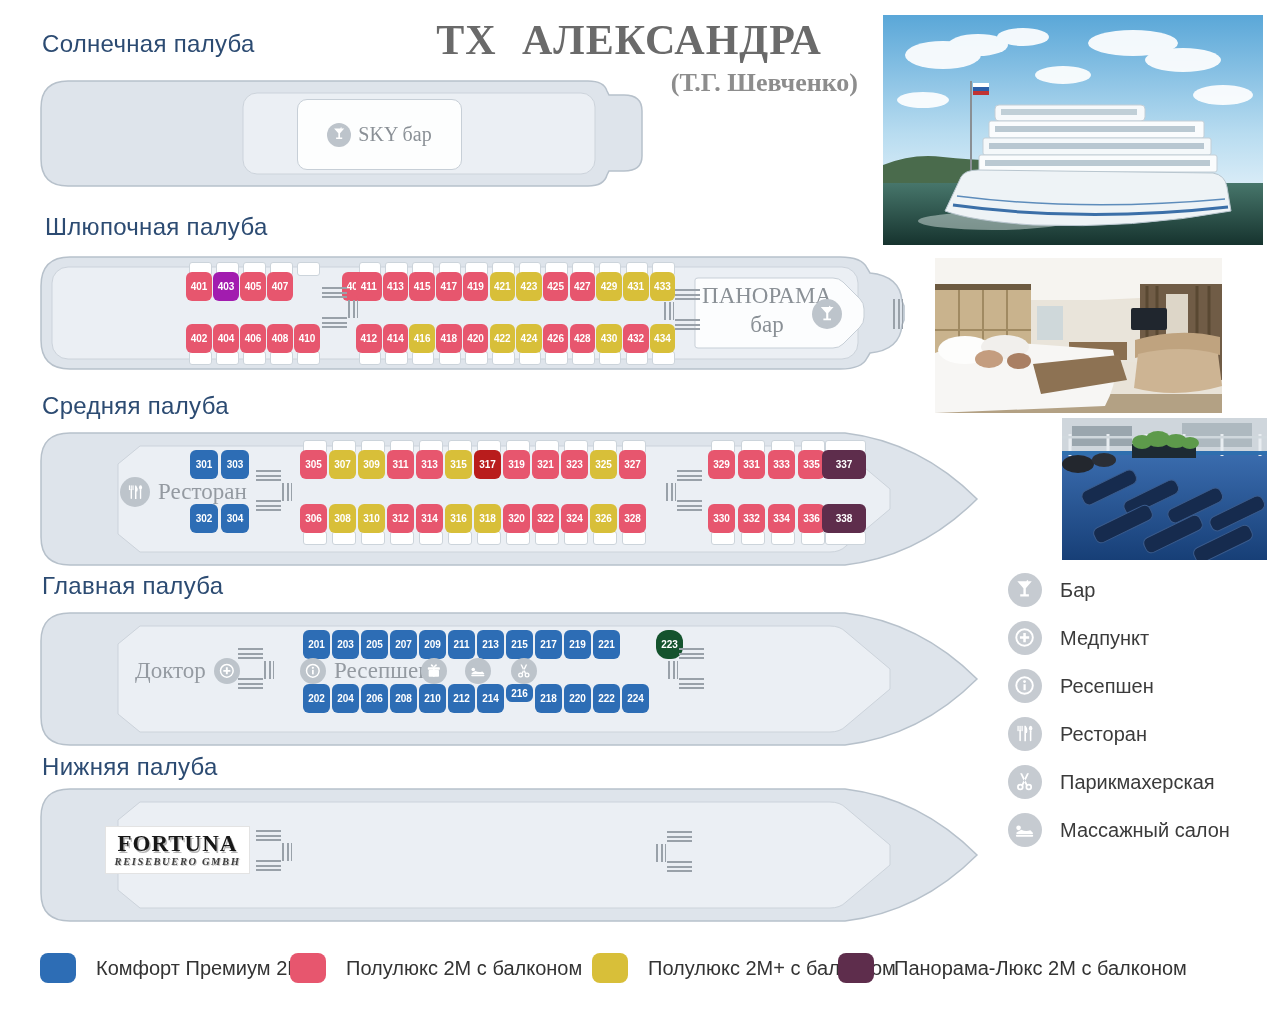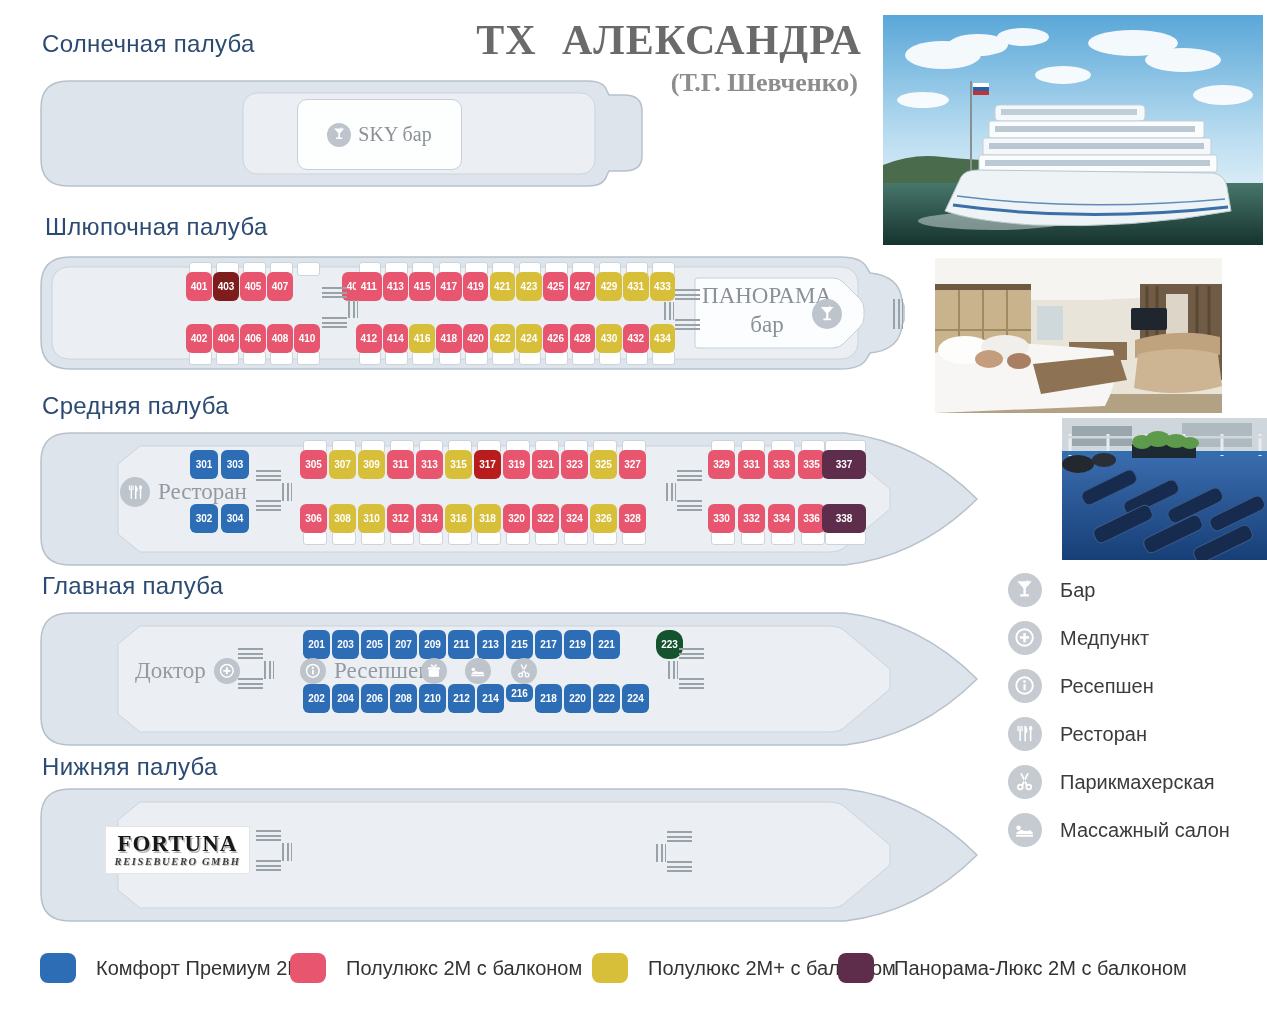--- a/index.html
+++ b/index.html
@@ -1,20 +1,20 @@
 <!DOCTYPE html>
 <html><head>
 <meta charset="utf-8">
 <style>
   html,body{margin:0;padding:0;background:#fff;}
   .page{position:relative;width:1267px;height:1024px;background:#fff;overflow:hidden;
         font-family:"Liberation Sans",sans-serif;}
   .abs{position:absolute;}
   
-  .ship-title{position:absolute;left:444px;top:16px;width:450px;text-align:center;
+  .ship-title{position:absolute;left:404px;top:16px;width:450px;text-align:center;
       font-family:"Liberation Serif",serif;font-weight:bold;font-size:42px;color:#6a6a6a;
       letter-spacing:1px;word-spacing:14px;}
   .ship-sub{position:absolute;left:430px;top:68px;width:428px;text-align:right;
       font-family:"Liberation Serif",serif;font-weight:bold;font-size:26px;color:#8d8d8d;}
   
   .deck-title{position:absolute;font-size:24px;color:#2c4b72;letter-spacing:.3px;}
   .deck-svg{position:absolute;z-index:1;}
   
   .cabin{position:absolute;z-index:3;border-radius:6px;color:#fff;font-weight:bold;font-size:10px;
       display:flex;align-items:center;justify-content:center;}
@@ -153,21 +153,21 @@
       <i class="v v1"></i>
       <i class="h h2"></i>
     </div>
   <div class="st" style="left:893px;top:299px;width:12px">
       <i class="v" style="left:0;top:0;height:30px"></i>
     </div>
   <div class="abs" style="left:0;top:0">
       <div class="balcony" style="left: 188.5px; top: 262px; width: 21px;"></div>
       <div class="cabin" style="left: 186px; top: 272px; width: 26px; height: 29px; background: rgb(231, 86, 110);">401</div>
       <div class="balcony" style="left: 215.5px; top: 262px; width: 21px;"></div>
-      <div class="cabin" style="left: 213px; top: 272px; width: 26px; height: 29px; background: #7f1d1d;">403</div>
+      <div class="cabin" style="left: 213px; top: 272px; width: 26px; height: 29px; background: #a21caf;">403</div>
       <div class="balcony" style="left: 242.5px; top: 262px; width: 21px;"></div>
       <div class="cabin" style="left: 240px; top: 272px; width: 26px; height: 29px; background: rgb(231, 86, 110);">405</div>
       <div class="balcony" style="left: 269.5px; top: 262px; width: 21px;"></div>
       <div class="cabin" style="left: 267px; top: 272px; width: 26px; height: 29px; background: rgb(231, 86, 110);">407</div>
       <div class="balcony" style="left: 296.5px; top: 262px; width: 21px;"></div>
       <div class="cabin" style="left: 294px; top: 272px; width: 26px; height: 29px; background: rgb(231, 86, 110); margin-left: 48px;">409</div>
       <div class="balcony" style="left: 358.5px; top: 262px; width: 20.5px;"></div>
       <div class="cabin" style="left: 356px; top: 272px; width: 25.5px; height: 29px; background: rgb(231, 86, 110);">411</div>
       <div class="balcony" style="left: 385.2px; top: 262px; width: 20.5px;"></div>
       <div class="cabin" style="left: 382.7px; top: 272px; width: 25.5px; height: 29px; background: rgb(231, 86, 110);">413</div>

